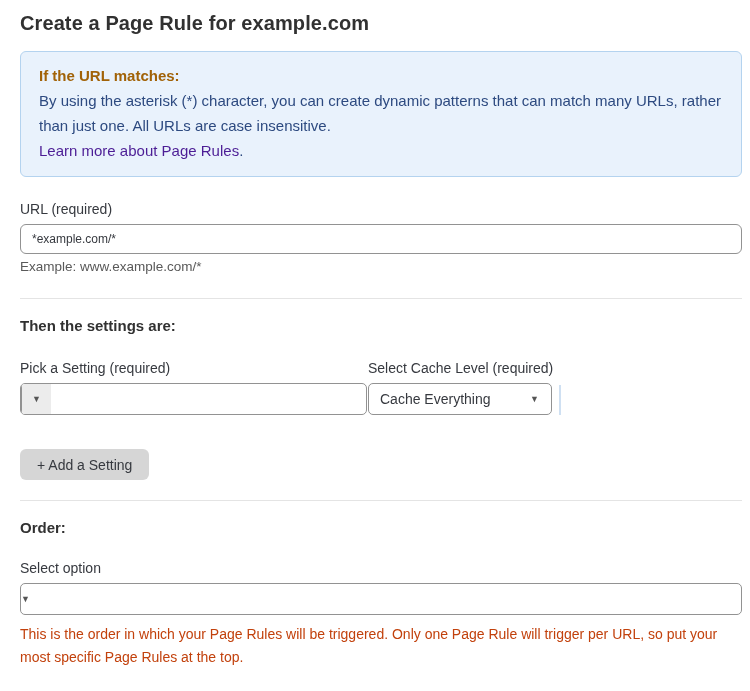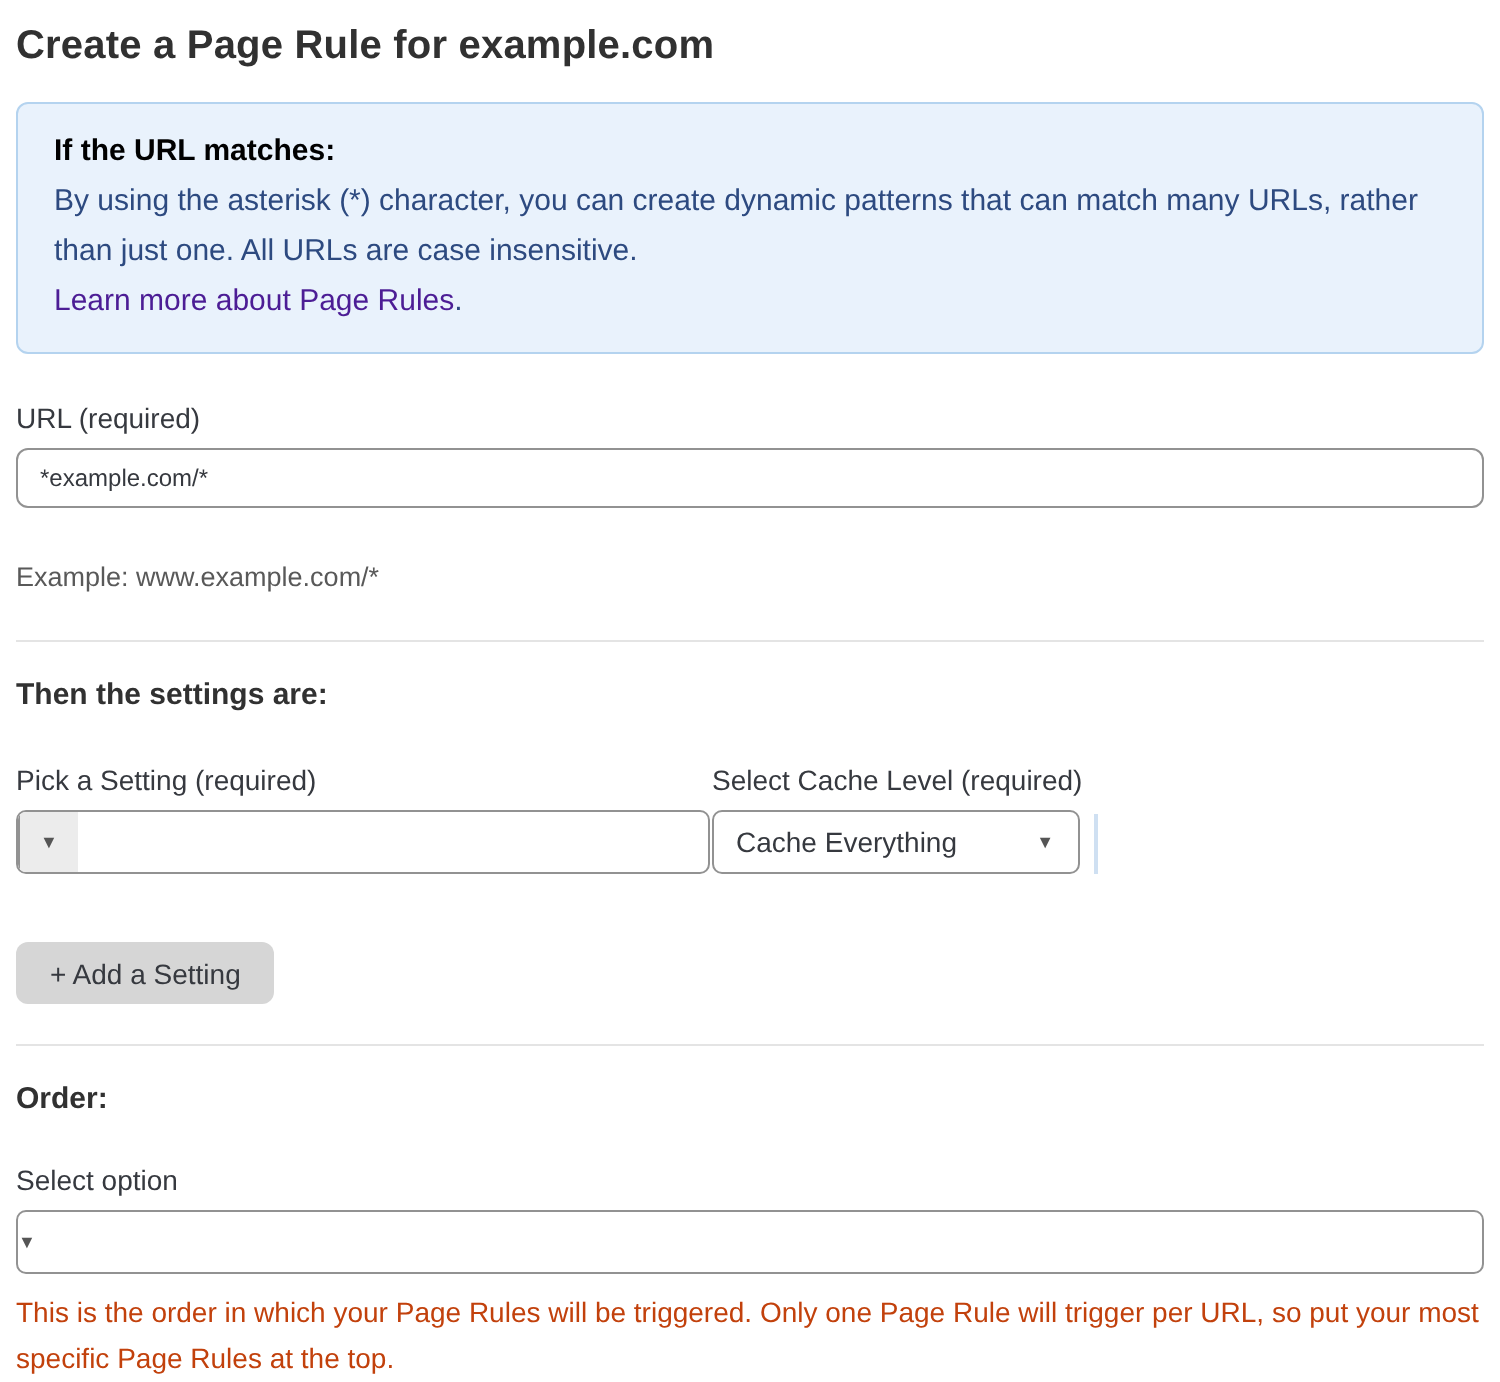--- a/index.html
+++ b/index.html
@@ -4,40 +4,40 @@
 <style>
   * { box-sizing: border-box; }
   html,body { margin:0; padding:0; }
   body {
     width: 750px;
     height: 691px;
     background: #ffffff;
     font-family: "Liberation Sans", sans-serif;
     color: #36393f;
   }
-  .wrap { padding: 8px 8px 0 8px; }
+  .wrap { padding: 8px 8px 0 20px; }
 
   .page-title {
     font-size: 20px;
     font-weight: bold;
     color: #313131;
     margin: 4px 0 16px 0;
     letter-spacing: .1px;
   }
 
   .info-box {
     background: #e9f2fc;
     border: 1px solid #b4d3ef;
     border-radius: 6px;
     padding: 11px 18px 13px 18px;
     font-size: 15px;
     line-height: 25px;
     color: #2d4a80;
   }
-  .info-heading { font-weight: bold; color: #000000; }
+  .info-heading { font-weight: bold; color: #a16207; }
   .info-body { margin: 0; }
   .info-link-row a {
     color: #4c1d95;
     cursor: pointer;
     text-align: center;
   }
 
   .field-label { font-size: 14px; color: #36393f; margin: 24px 0 7px 0; }
   .small-label { font-size: 14px; color: #36393f; margin: 0 0 7px 0; }
 
@@ -46,21 +46,21 @@
     height: 30px;
     border: 1px solid #929292;
     border-radius: 6px;
     padding: 0 11px;
     font-size: 12px;
     color: #36393f;
     font-family: "Liberation Sans", sans-serif;
     outline: none;
     background: #fff;
   }
-  .hint { font-size: 13.5px; color: #595959; margin-top: 24px; line-height: 22px; }
+  .hint { font-size: 13.5px; color: #595959; margin-top: 2px; line-height: 22px; }
 
   .divider {
     border: none;
     border-top: 1px solid #e4e4e4;
     margin: 20px 0 18px 0;
   }
 
   .section-heading { font-size: 15px; font-weight: bold; color: #313131; margin: 0; }
 
   .settings-cols { display: flex; gap: 1px; margin-top: 26px; }

